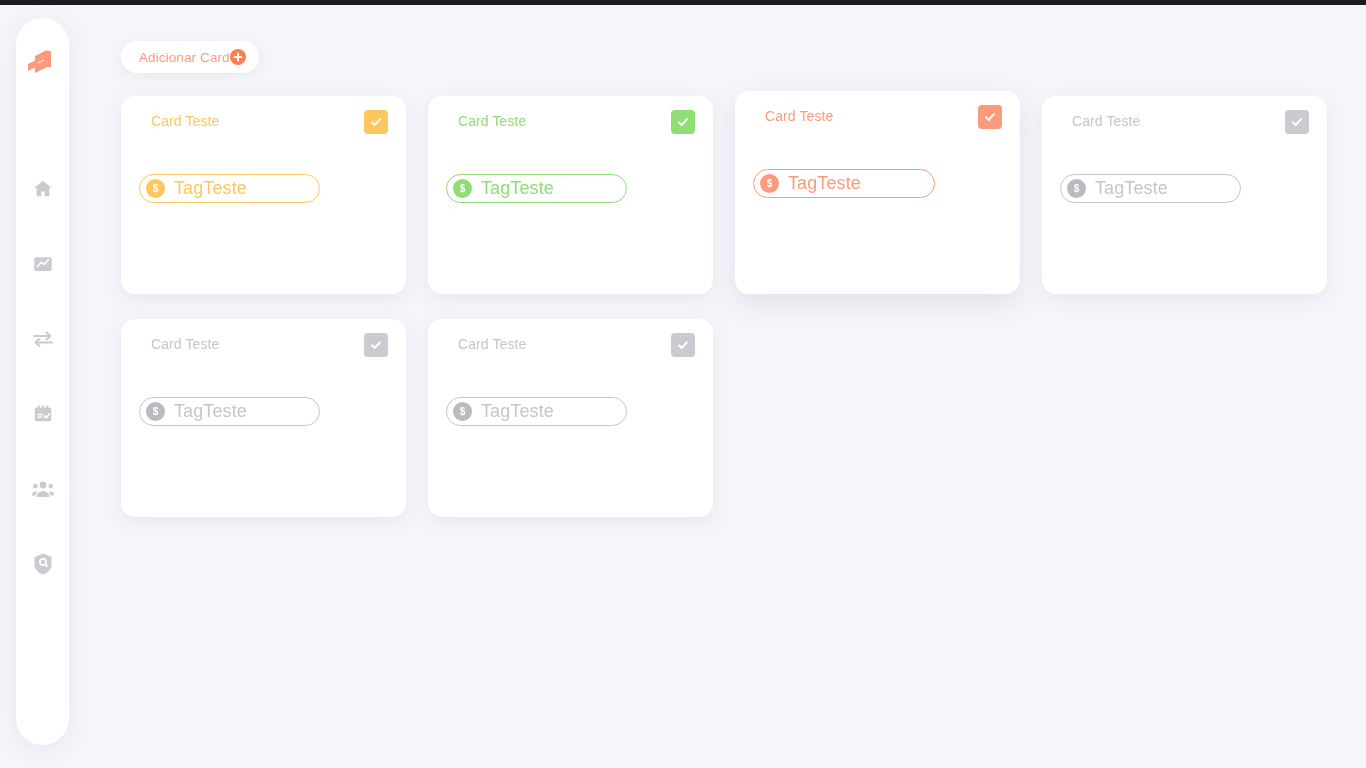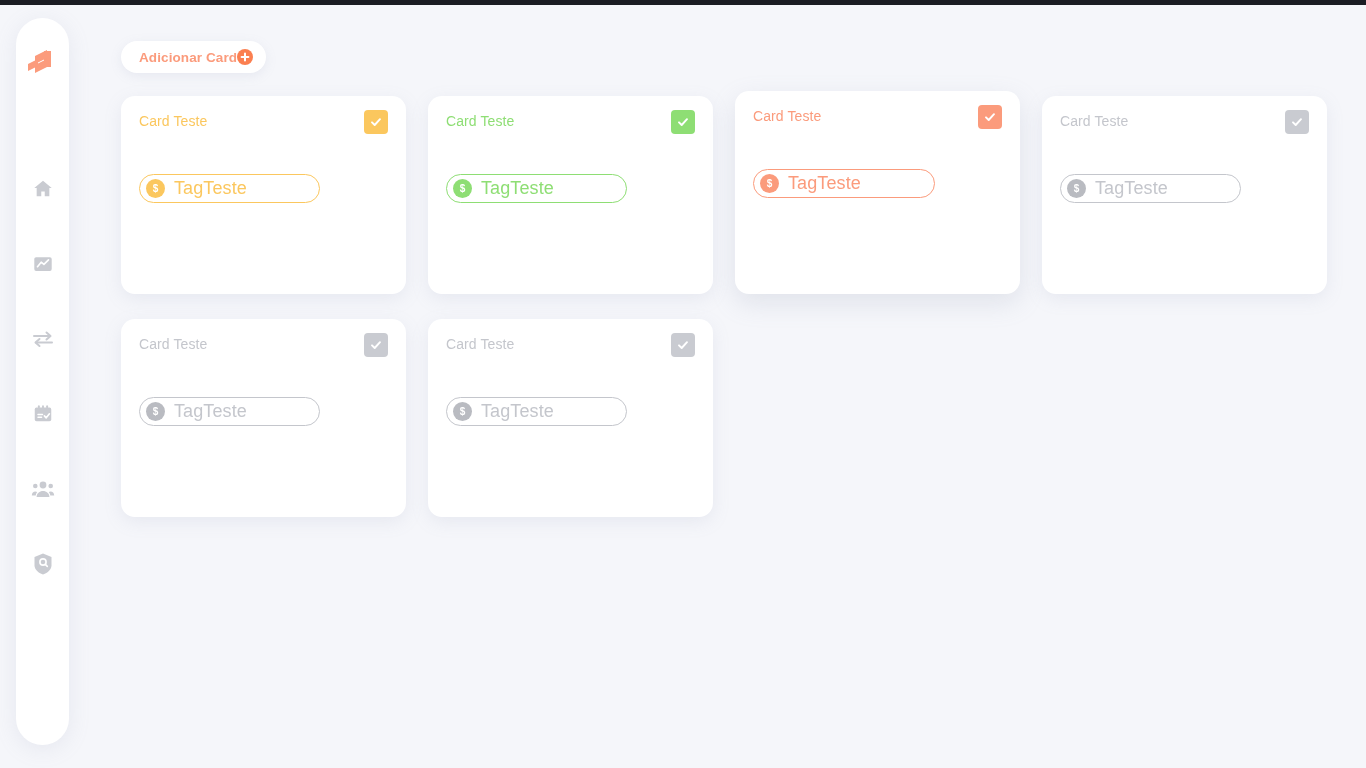--- a/index.html
+++ b/index.html
@@ -44,21 +44,20 @@
 
   
   .add-card-btn {
     position: absolute; left: 121px; top: 41px;
     height: 32px; padding: 0 13px 0 18px;
     background: #ffffff;
     border: none; border-radius: 16px;
     box-shadow: 0 3px 12px rgba(140,148,175,0.13);
     display: flex; align-items: center; 
     cursor: pointer;
-    font-weight: bold;
   }
   .add-card-label {
     font-size: 13.5px; color: #fb9b7c; letter-spacing: .1px; white-space: nowrap;
   }
   .plus-badge {
     width: 16px; height: 16px; border-radius: 50%;
     background: #fb7f50;
     display: flex; align-items: center; justify-content: center;
     flex: 0 0 auto;
   }
@@ -75,21 +74,21 @@
     border-radius: 14px;
     box-shadow: 0 5px 18px rgba(140,148,175,0.13);
     padding: 16px 18px 0 18px;
     cursor: pointer;
   }
   .card.raised {
     margin-top: -5px;
     height: 203px;
     box-shadow: 0 9px 26px rgba(140,148,175,0.20);
   }
-  .card-head { display: flex; align-items: flex-start; justify-content: space-between; }
+  .card-head { display: flex; align-items: flex-start; justify-content: space-between; margin-left: 12px; }
   .card-title { font-size: 14px; letter-spacing: .1px; line-height: 18px; }
 
   .checkbox {
     width: 24px; height: 24px; border-radius: 4px;
     display: flex; align-items: center; justify-content: center;
     margin-top: -2px; flex: 0 0 auto;
   }
 
   .tag-pill {
     margin-top: 40px;

